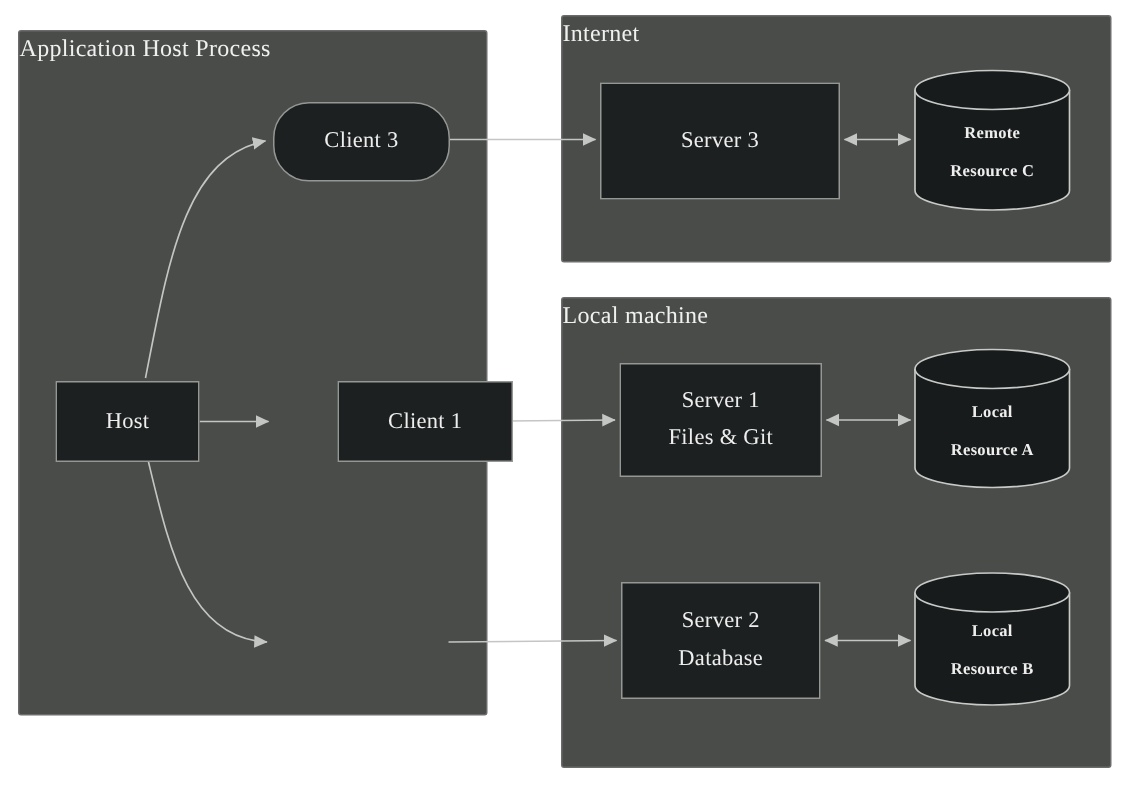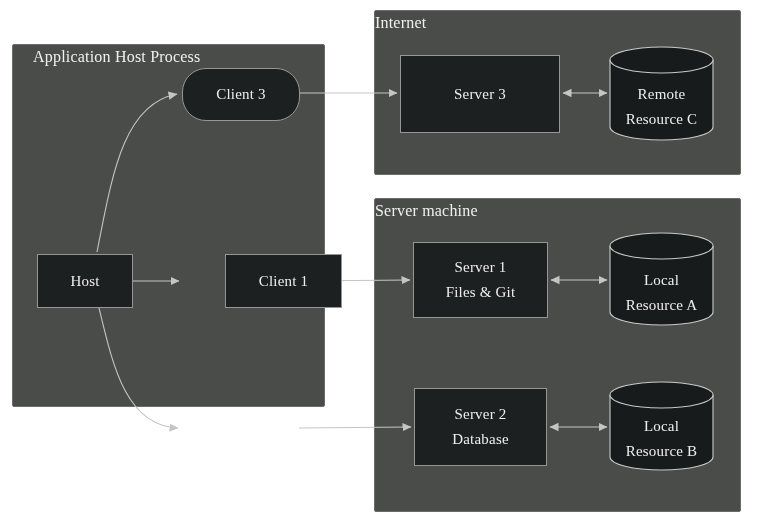--- a/index.html
+++ b/index.html
@@ -19,21 +19,21 @@
     box-sizing: border-box;
   }
   .container-label {
     width: 100%;
     text-align: left;
     padding-top: 3px;
     font-size: 16px;
     color: #f0f0f0;
     letter-spacing: 0.2px;
   }
-  .c-app    { left: 12px;  top: 44px;  width: 313px; height: 363px; padding-left: 20px; }
+  .c-app    { left: 12px;  top: 20px;  width: 313px; height: 457px; }
   .c-inet   { left: 374px; top: 10px;  width: 367px; height: 165px; }
   .c-local  { left: 374px; top: 198px; width: 367px; height: 314px; }
 
   .overlay {
     position: absolute;
     left: 0; top: 0;
     width: 757px; height: 530px;
     pointer-events: none;
   }
 
@@ -61,47 +61,48 @@
   .n-server2 { left: 414px; top: 388px; width: 133px; height: 78px; text-align: right; }
 
   .cyl-label {
     position: absolute;
     left: 610px;
     width: 103px;
     height: 60px;
     display: flex;
     flex-direction: column;
     align-items: center;
-    justify-content: flex-end;
+    justify-content: center;
     color: #eeeeee;
-    font-size: 15px;
+    font-size: 11px;
     line-height: 25px;
     text-align: center;
     letter-spacing: 0.2px;
+    font-weight: bold;
   }
   .l-resC { top: 72px;  }
   .l-resA { top: 258px; }
   .l-resB { top: 404px; }
 
   .edge { stroke: #c4c6c4; stroke-width: 1.1; fill: none; }
   .cyl  { fill: #181b1b; stroke: #c8cac8; stroke-width: 1.1; }
 </style>
 </head>
 <body>
 
 <div class="canvas">
 
   <div class="container c-app">
     <div class="container-label">Application Host Process</div>
   </div>
   <div class="container c-inet">
     <div class="container-label">Internet</div>
   </div>
   <div class="container c-local">
-    <div class="container-label">Server machine</div>
+    <div class="container-label">Local machine</div>
   </div>
 
   <svg class="overlay" width="757" height="530" viewBox="0 0 757 530">
     <defs>
       <marker id="ah" viewBox="0 0 10 10" refX="8.5" refY="5" markerWidth="10" markerHeight="10" orient="auto-start-reverse" markerUnits="userSpaceOnUse">
         <path d="M0,0.8 L9,5 L0,9.2 Z" fill="#c4c6c4"></path>
       </marker>
     </defs>
 
     <path class="edge" d="M97,252 C112,176 123,104 177,94" marker-end="url(#ah)"></path>

